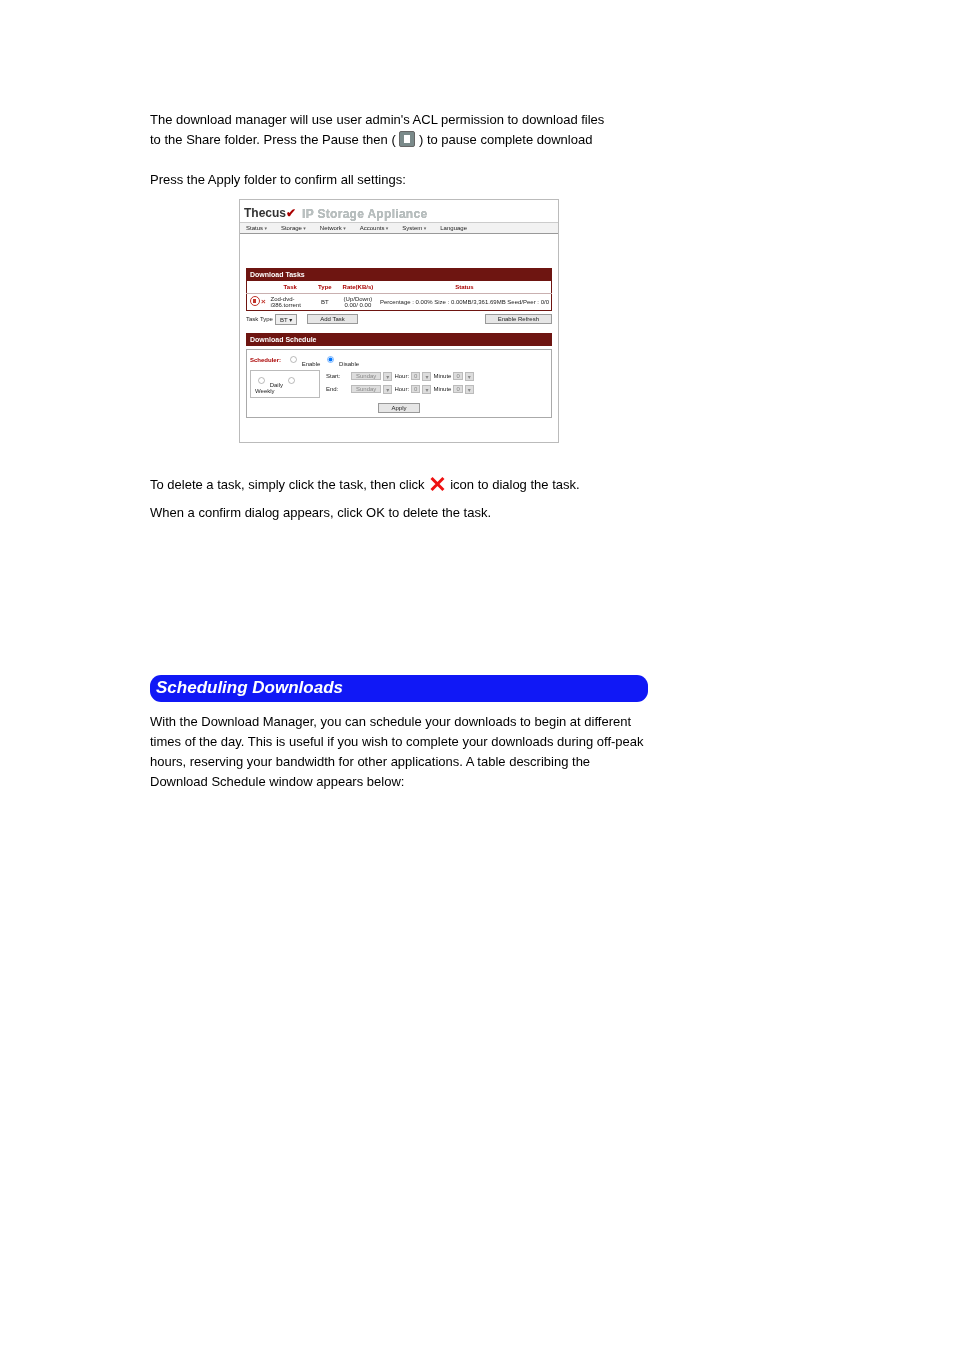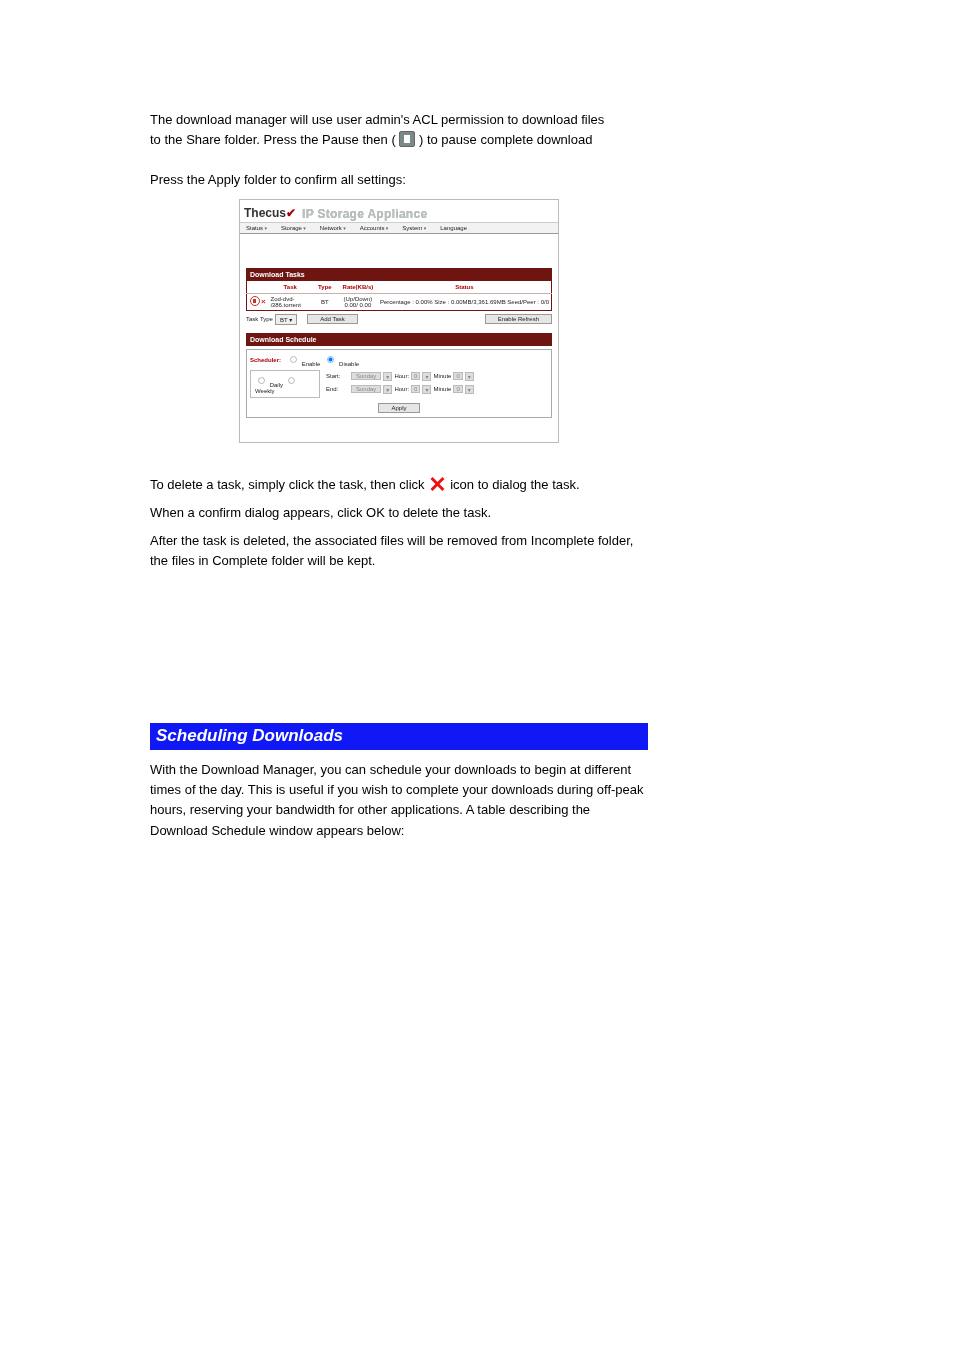--- a/index.html
+++ b/index.html
@@ -203,20 +203,21 @@
 
   
   .blue-heading {
     background: #1018f6;
     color: #fff;
     font-weight: bold;
     font-size: 17px;
     padding: 3px 1px 4px 6px;
     margin: 14px 0 0 0;
     font-style: italic;
+    border-radius: 11px;
   }
 </style>
 </head>
 <body>
 
 <div class="page">
 
   <p class="body-text">
     <span>The download manager will use user admin's ACL permission to download files</span><br>
     <span>to the Share folder.  Press the Pause then (</span>
@@ -334,20 +335,19 @@
     <div style="height:18px"></div>
   </div>
 
   <div style="height:24px"></div>
   <p class="body-text">
     <span>To delete a task, simply click the task, then click </span>
     <span class="x-icon">✕</span>
     <span> icon to dialog the task.</span>
   </p>
   <p class="body-text">When a confirm dialog appears, click OK to delete the task.</p>
-  <p class="body-text">After the task is deleted, the associated files will be removed from Incomplete folder, the files in Complete folder will be kept.</p>
 
   <div style="height:130px"></div>
 
   <div class="blue-heading">Scheduling Downloads</div>
 
   <p class="body-text" style="margin-top:10px">With the Download Manager, you can schedule your downloads to begin at different times of the day. This is useful if you wish to complete your downloads during off-peak hours, reserving your bandwidth for other applications. A table describing the Download Schedule window appears below:</p>
 </div>
 
 </body></html>

